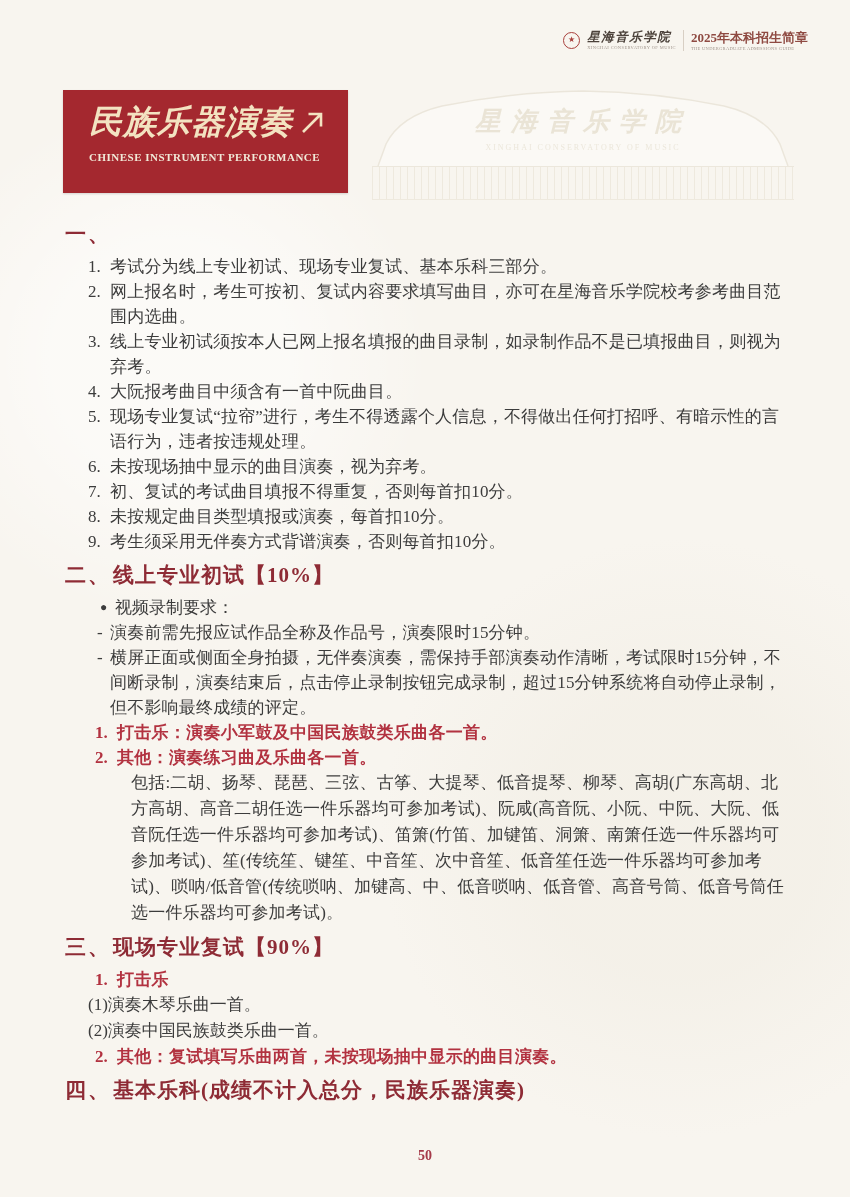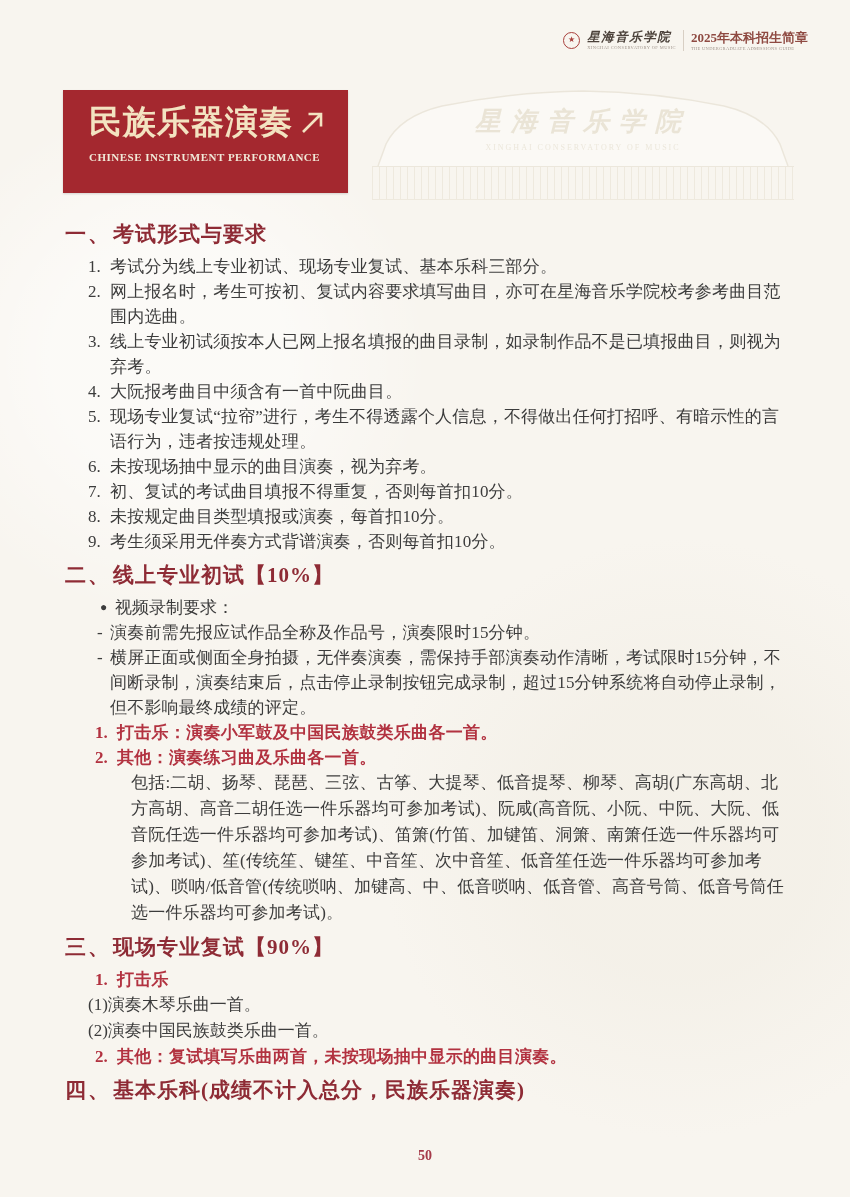--- a/index.html
+++ b/index.html
@@ -24,21 +24,21 @@
   .edition-en{font-size:4.5px;color:#a1968d;letter-spacing:.3px;}
   
   .watermark{position:absolute;left:372px;top:86px;width:422px;height:116px;opacity:.65;pointer-events:none;}
   .wm-roof{display:block;}
   .wm-fence{height:32px;margin-top:-4px;border-top:1px solid #e6e0d2;border-bottom:1px solid #e9e3d5;
     background:repeating-linear-gradient(90deg,#e9e3d5 0 1px,transparent 1px 7px);}
   
   .banner{position:absolute;left:63px;top:90px;width:285px;height:103px;background:#a4282f;
           box-sizing:border-box;padding:16px 20px 0 26px;color:#f3e3c1;box-shadow:0 1px 2px rgba(0,0,0,.15);}
   .banner-row{display:flex;align-items:center;justify-content:space-between;}
-  .banner-title{font-size:33px;font-weight:bold;letter-spacing:1px;line-height:1;}
+  .banner-title{font-size:33px;font-weight:bold;letter-spacing:1px;line-height:1;font-style:italic;}
   .banner-arrow{flex:none;}
   .banner-sub{margin-top:12px;font-size:11px;font-weight:bold;letter-spacing:.5px;color:#f1e9d8;}
   
   .main{position:absolute;left:65px;top:220px;width:723px;}
   .sec-h{display:flex;align-items:baseline;font-weight:bold;color:#8e2b35;font-size:21px;margin:7px 0 6px 0;letter-spacing:1px;}
   .sec-h:first-child{margin-top:0;}
   .sec-num{width:48px;flex:none;letter-spacing:2px;}
   .item{display:flex;font-size:17px;line-height:25px;padding-left:23px;}
   .item .no{width:22px;flex:none;}
   .item .t{flex:1;letter-spacing:.2px;}
@@ -88,21 +88,20 @@
       <path d="M7 25 L25 7 M12.5 7 H25 V19.5" fill="none" stroke="#f3e3c1" stroke-width="2.6"></path>
     </svg>
   </div>
   <div class="banner-sub">CHINESE INSTRUMENT PERFORMANCE</div>
 </div>
 
 <div class="main">
 
   <div class="sec-h">
     <span class="sec-num">一、</span>
-    <span class="sec-title">考试形式与要求</span>
   </div>
   <div class="item">
       <span class="no">1.</span>
       <span class="t">考试分为线上专业初试、现场专业复试、基本乐科三部分。</span>
     </div>
   <div class="item">
       <span class="no">2.</span>
       <span class="t">网上报名时，考生可按初、复试内容要求填写曲目，亦可在星海音乐学院校考参考曲目范围内选曲。</span>
     </div>
   <div class="item">

